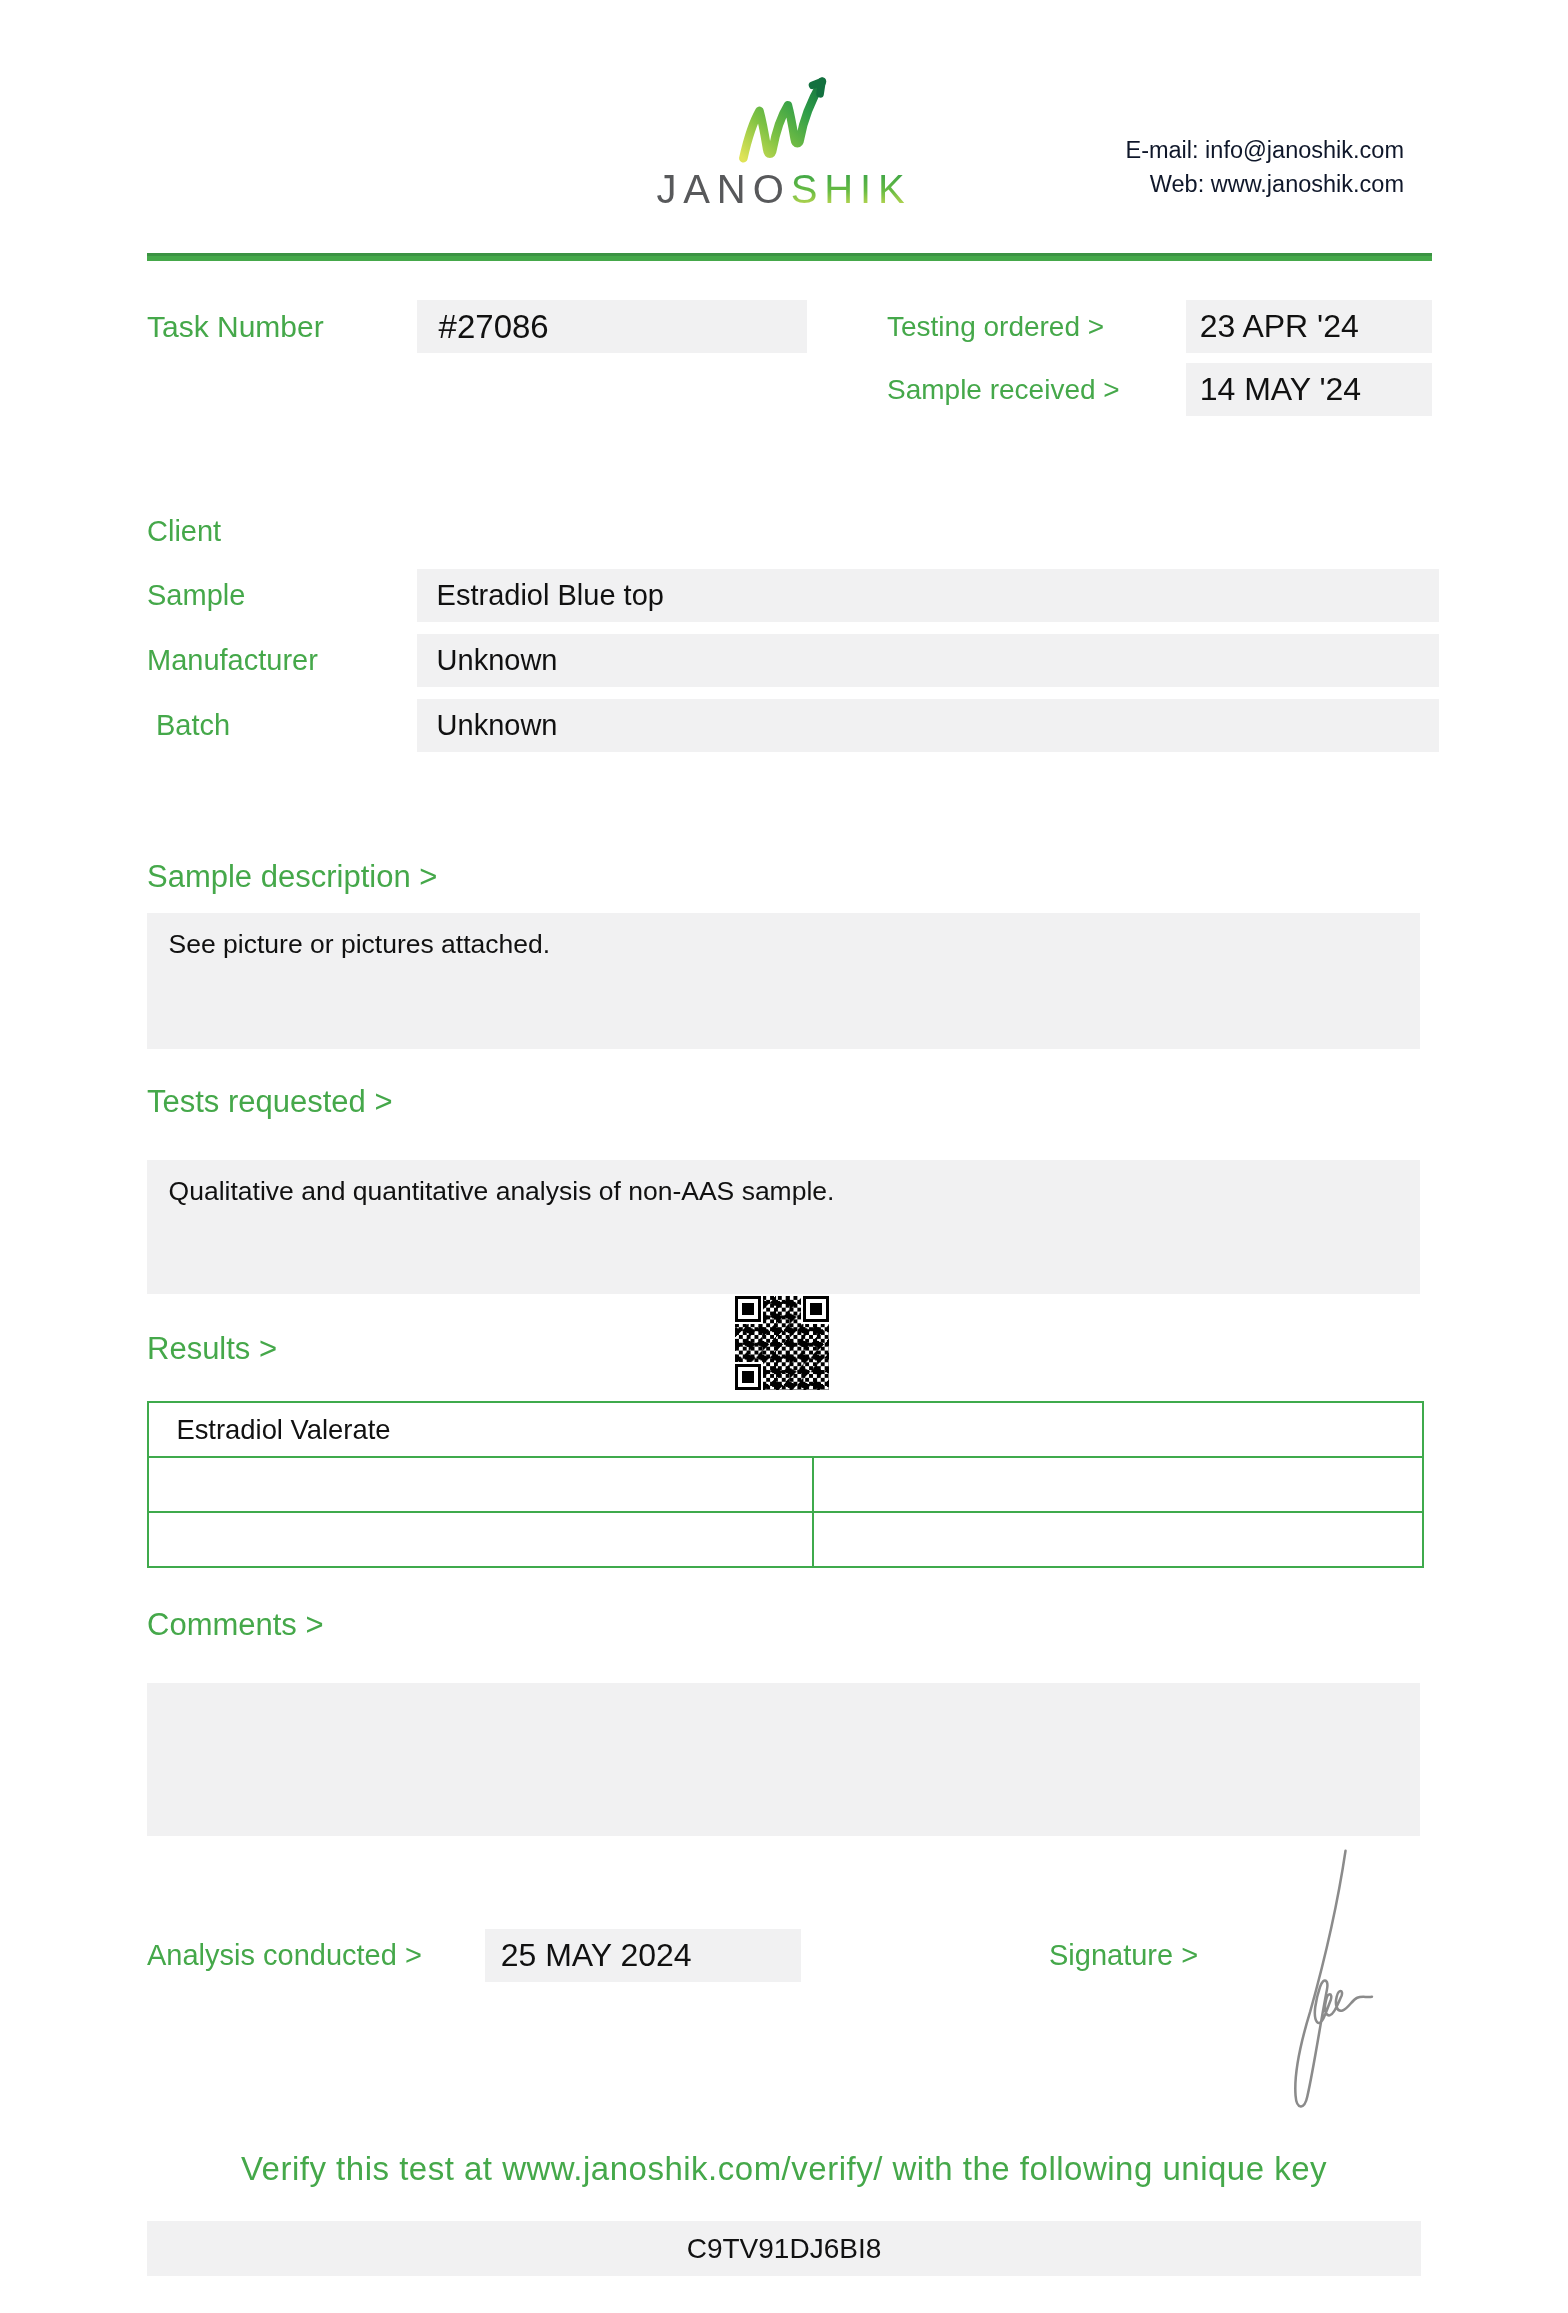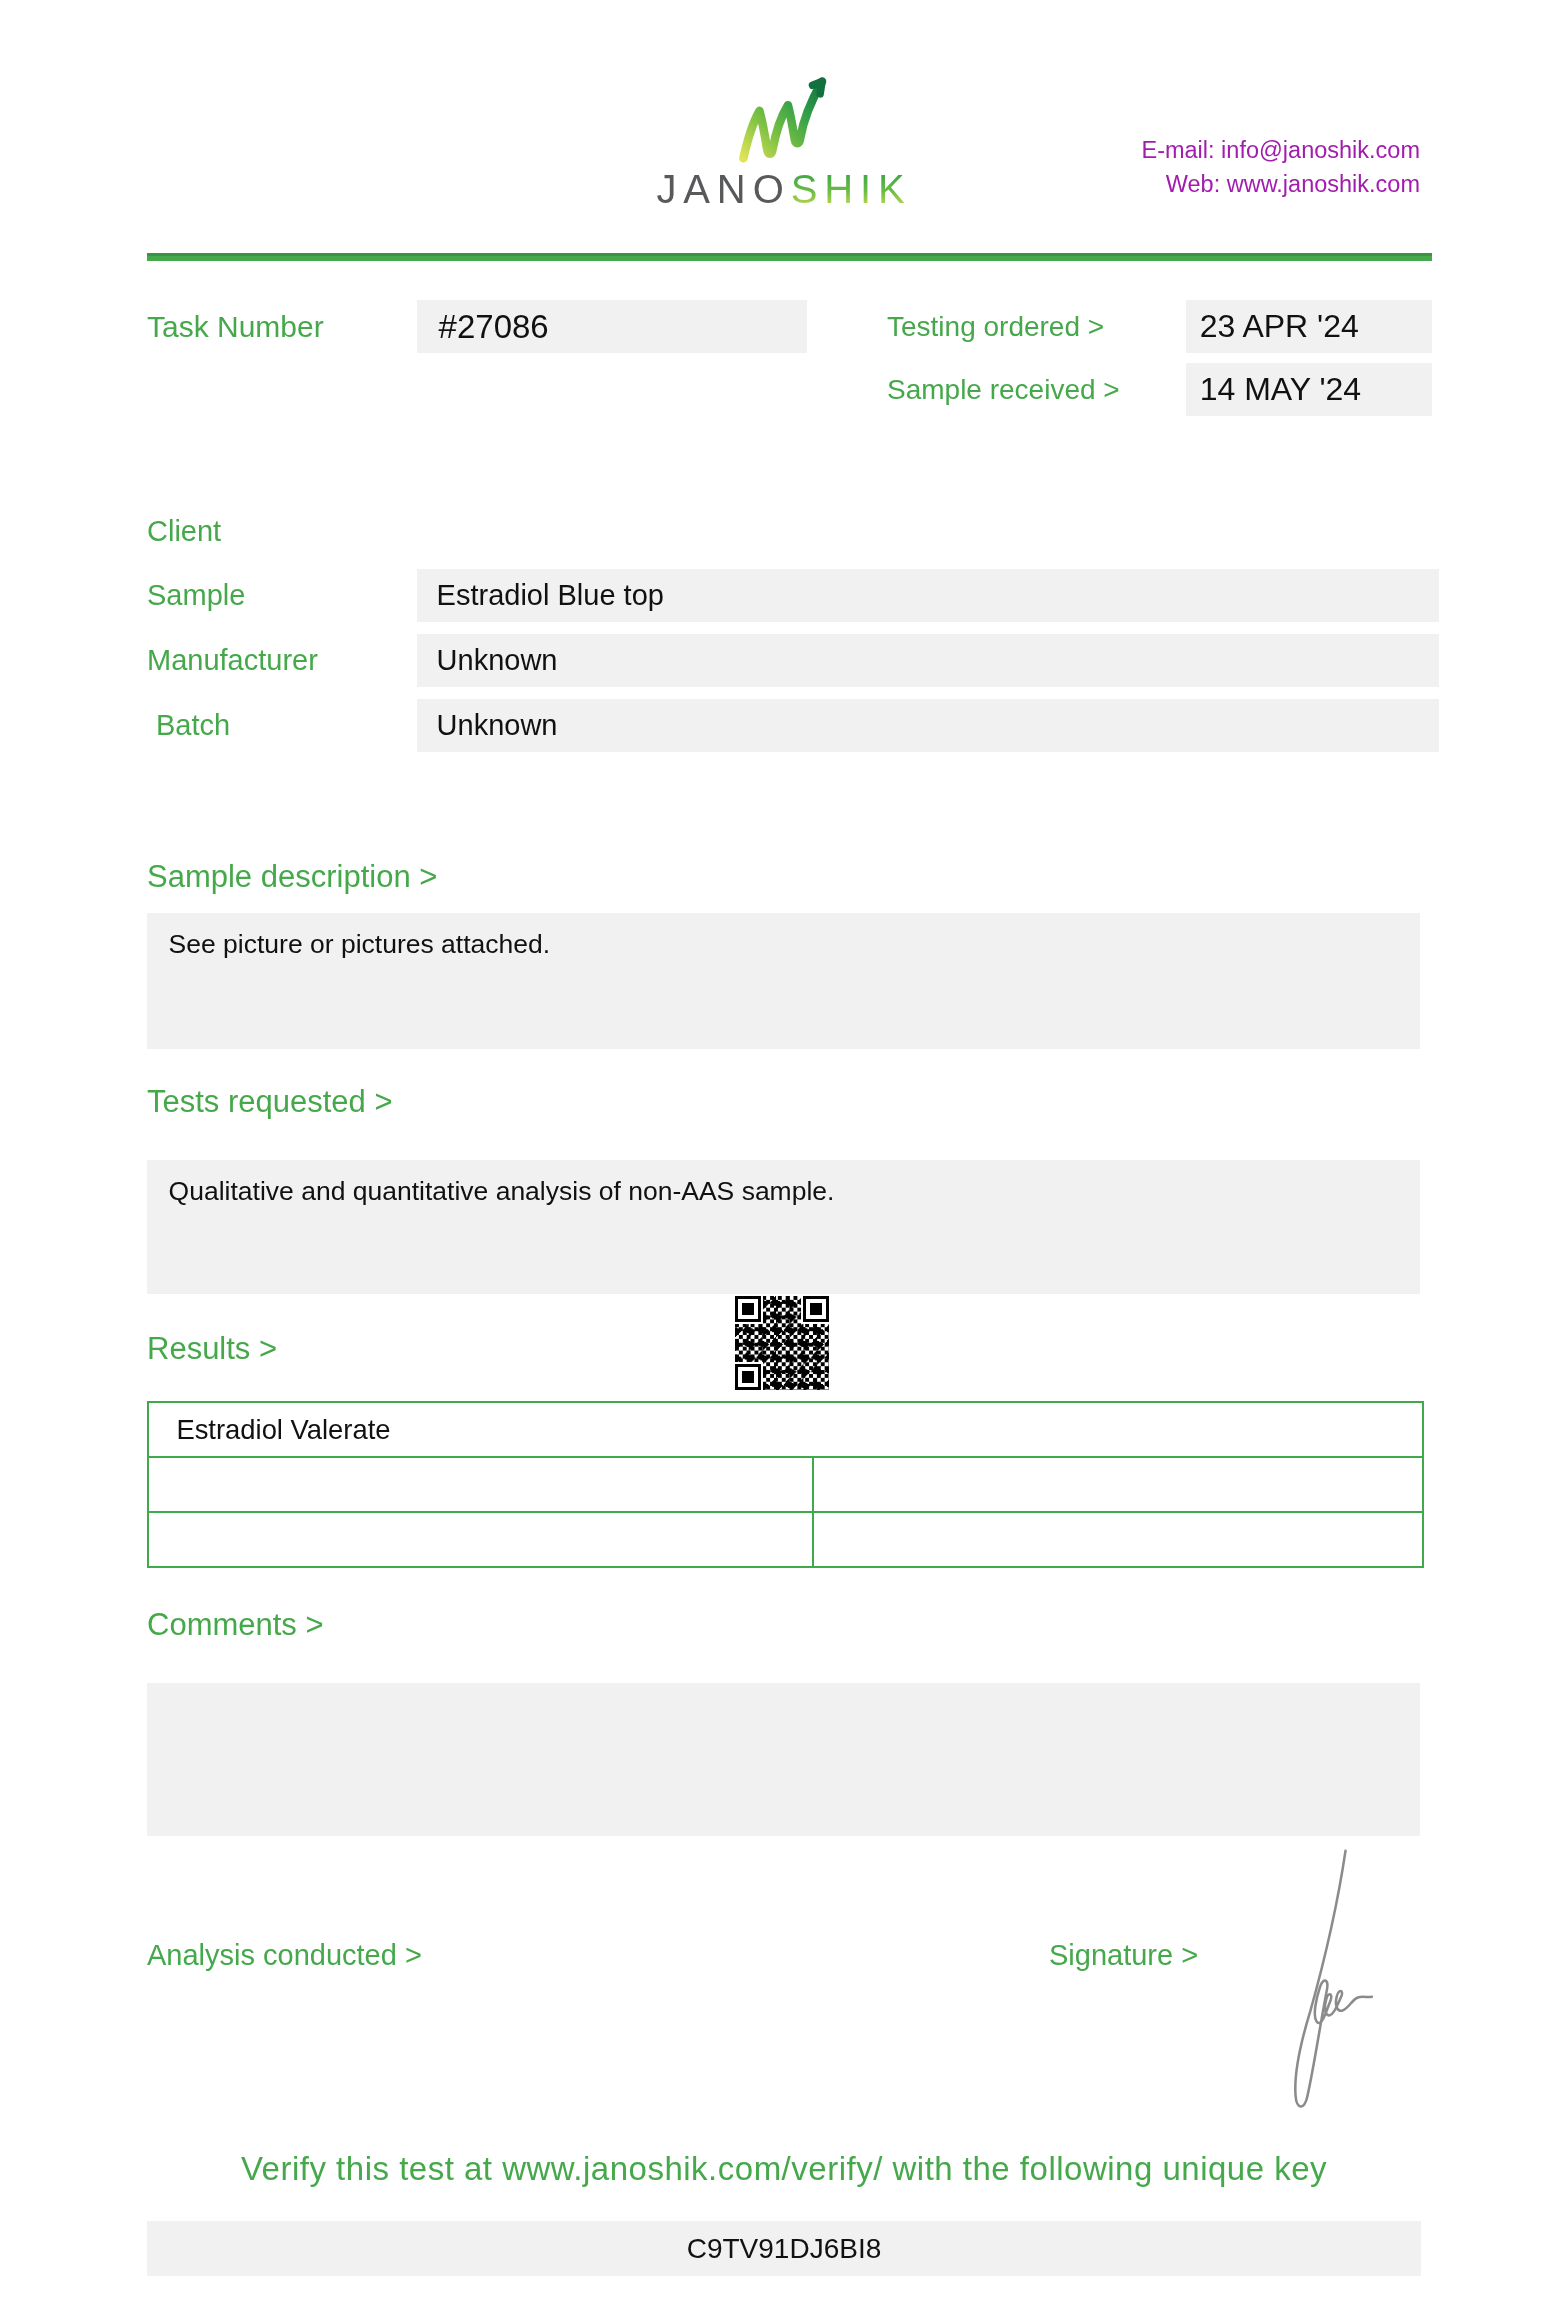--- a/index.html
+++ b/index.html
@@ -8,22 +8,22 @@
 
   
   .title{position:absolute;left:145px;top:157px;font-size:57px;font-weight:400;
          color:#45a84a;letter-spacing:2px;}
   .logo-icon{position:absolute;left:737px;top:73px;width:98px;height:90px;}
   .logo-text{position:absolute;left:588px;top:167px;width:392px;text-align:center;
              font-size:40px;font-weight:400;letter-spacing:6.9px;}
   .logo-jano{color:#58595b;}
   .logo-shik{background:linear-gradient(180deg,#2f9e48 0%,#6abc43 55%,#d9e056 100%);
              -webkit-background-clip:text;background-clip:text;color:transparent;}
-  .contact{position:absolute;right:148px;top:133px;text-align:right;
-           font-size:23.5px;line-height:34px;color:#a21caf;}
+  .contact{position:absolute;right:164px;top:133px;text-align:right;
+           font-size:23.5px;line-height:34px;color:#0f172a;}
   .divider{position:absolute;left:147px;top:253px;width:1285px;height:7.8px;
            background:linear-gradient(#3b9343 0 35%,#45a84a 35%);}
 
   
   .glabel{position:absolute;color:#45a84a;display:flex;align-items:center;font-size:29px;}
   .gbox{position:absolute;background:#f1f1f2;display:flex;align-items:center;
         font-size:29px;color:#111;}
   .task-label{left:147px;top:300px;height:53px;font-size:30px;}
   .task-box{left:417px;top:300px;width:368px;height:53px;padding-left:21.6px;font-size:33px;}
   .date-label1{left:887px;top:300px;height:53px;font-size:28px;}
@@ -158,20 +158,21 @@
     <div class="trow">
       <div class="tcell nm"></div>
       <div class="tcell vl"></div>
     </div>
   </div>
 
   <div class="sec-h h-comments">Comments &gt;</div>
   <div class="sec-box box-comments"></div>
 
   <div class="glabel an-label">Analysis conducted &gt;</div>
+  <div class="gbox an-box">25 MAY 2024</div>
 
   <div class="glabel sig-label">Signature &gt;</div>
 
   <svg class="sig" viewBox="0 0 112 288">
     <path d="M80,8 C72,62 58,122 44,172 C36,198 27,232 29,258 C30,272 38,273 41,259 C48,228 55,180 61,150 C63,140 58,136 54,147 C50,159 46,177 51,183 C56,188 61,170 65,160 C67,153 62,152 60,161 C58,169 59,177 64,176 C69,175 73,162 76,156 C78,150 73,149 71,157 C69,165 71,173 77,171 C83,169 87,160 92,158 C97,156 102,158 107,157" fill="none" stroke="#8b8b8b" stroke-width="2.6" stroke-linecap="round" stroke-linejoin="round"></path>
   </svg>
 
   <div class="verify">Verify this test at www.janoshik.com/verify/ with the following unique key</div>
   <div class="keybox">C9TV91DJ6BI8</div>
 

